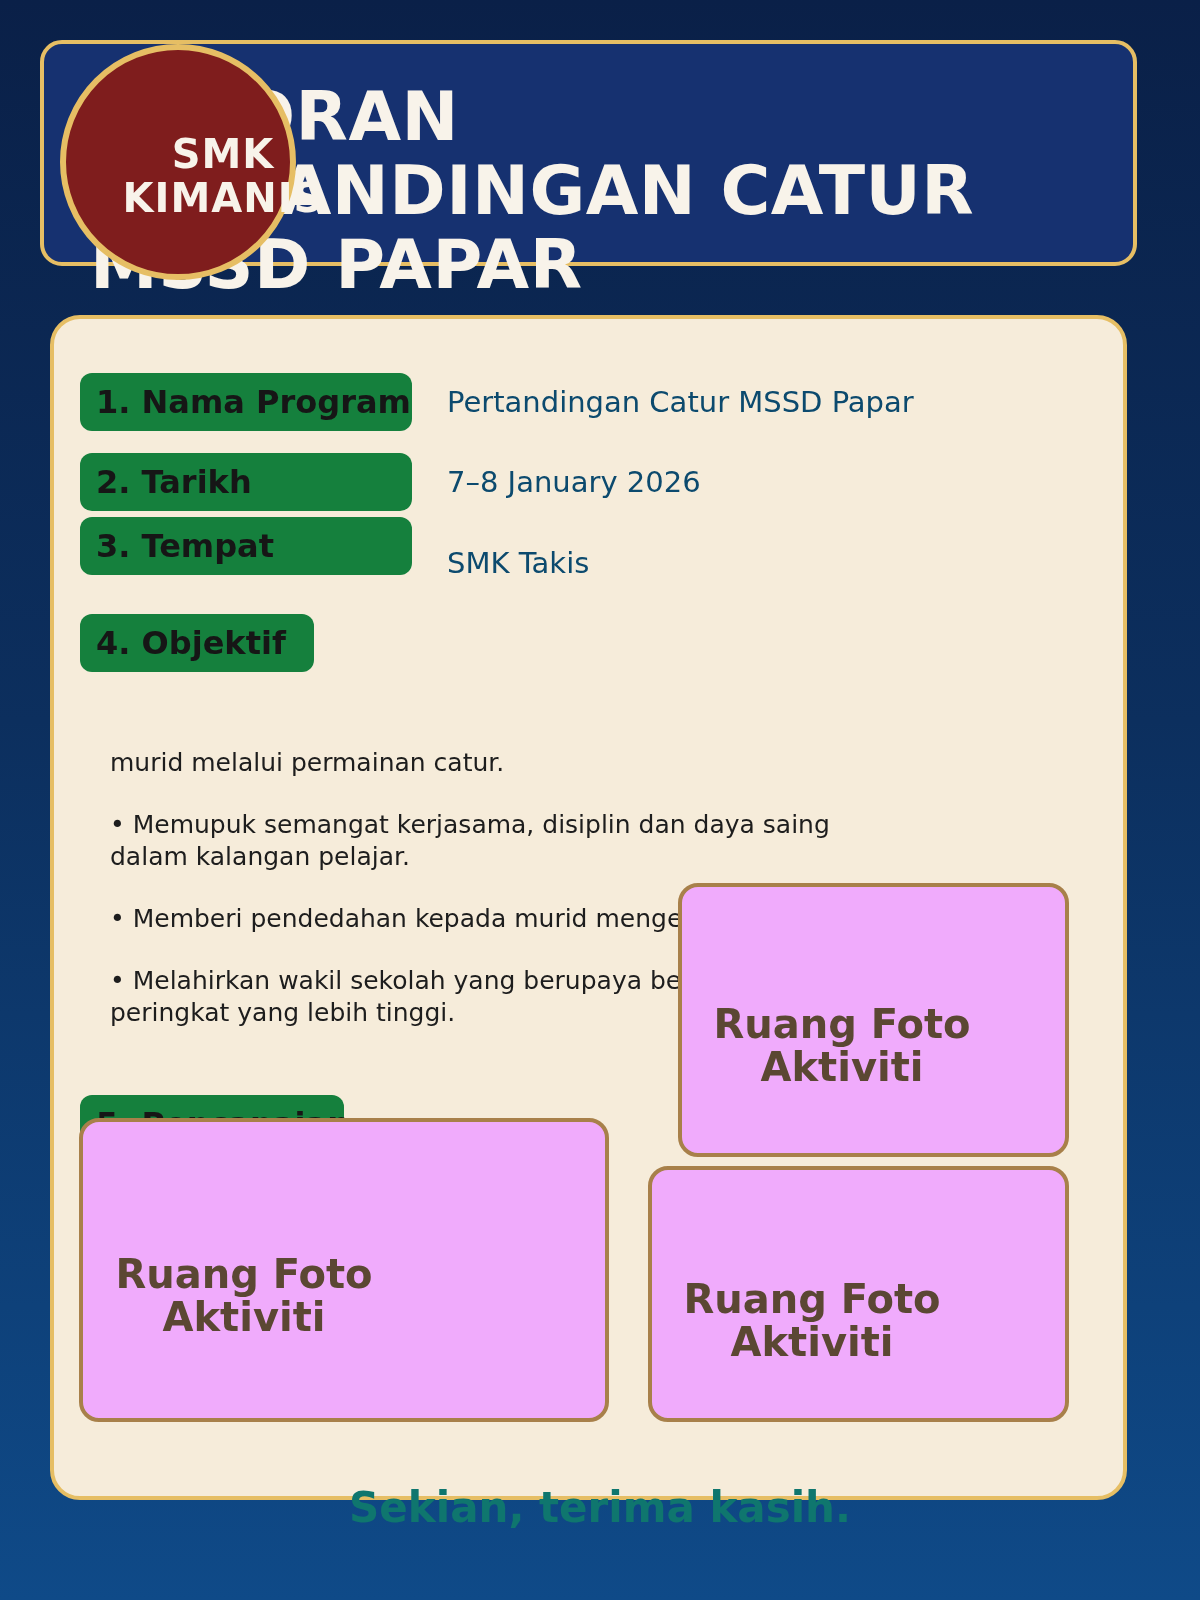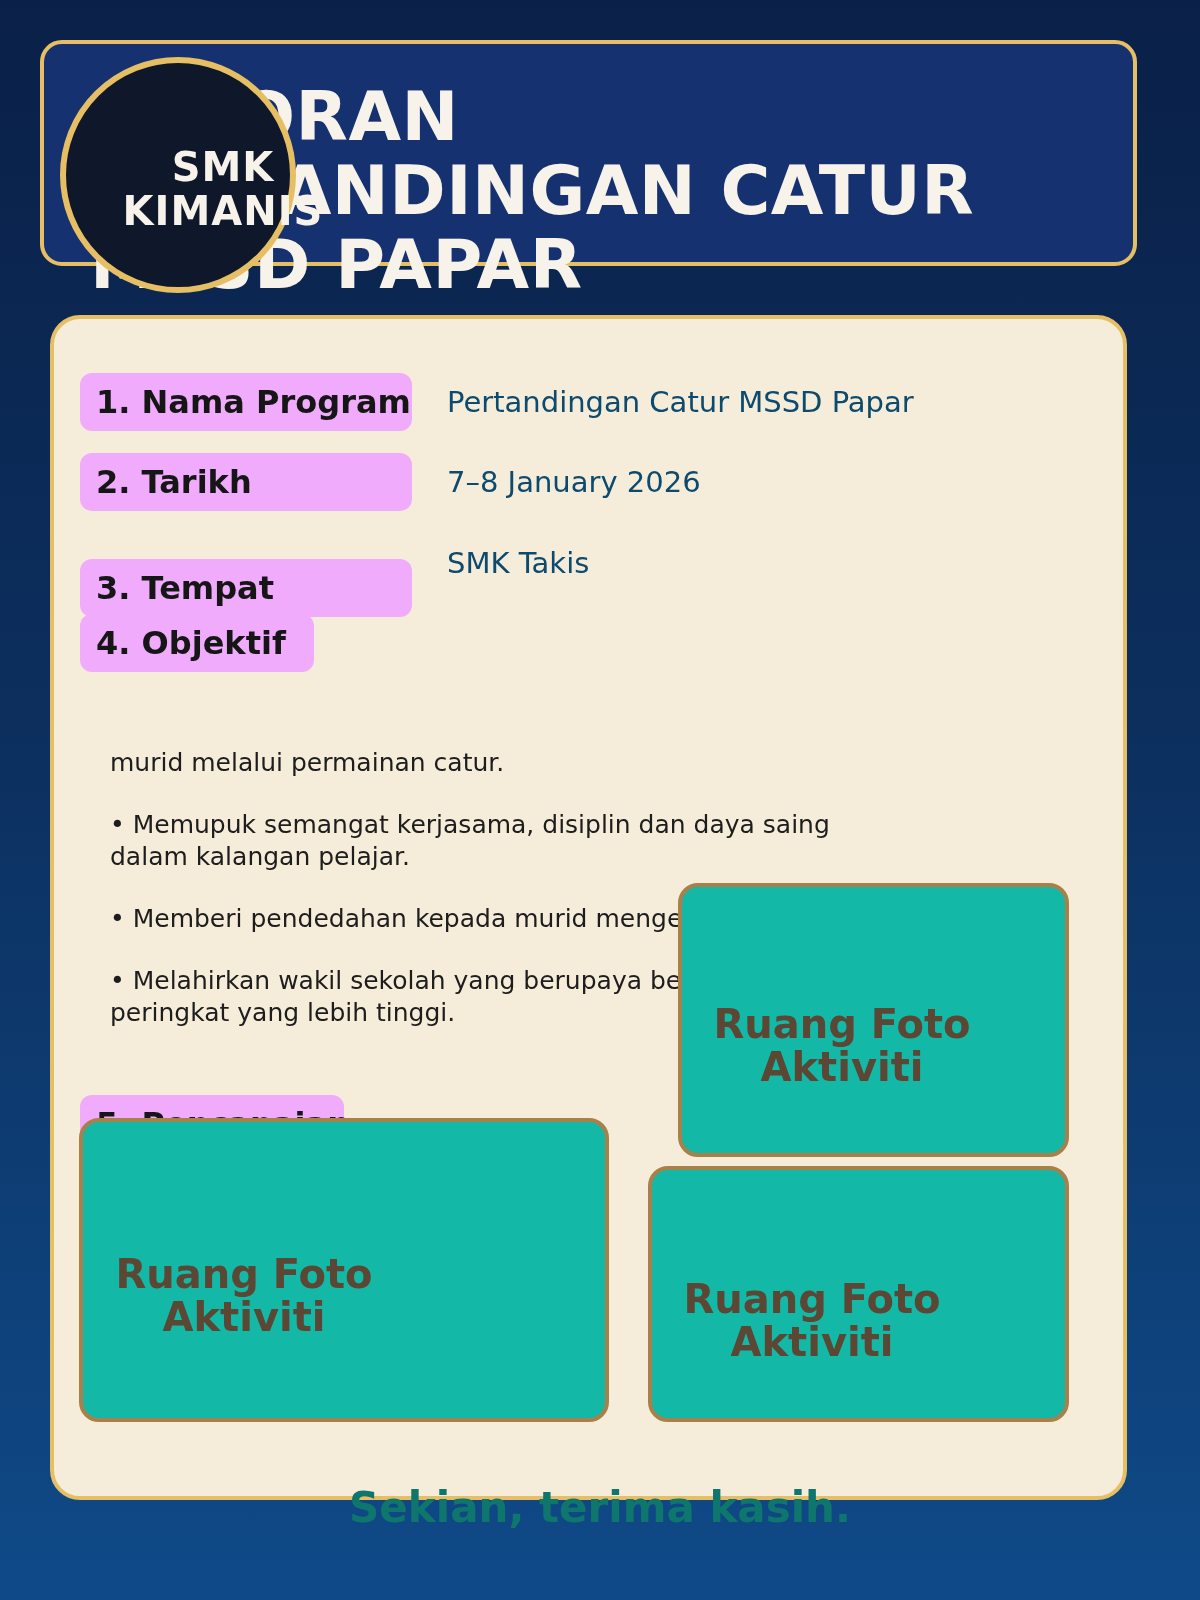--- a/index.html
+++ b/index.html
@@ -13,50 +13,50 @@
     position: absolute; left: 40px; top: 40px; width: 1097px; height: 226px;
     background: #163170; border: 4px solid #e6be64; border-radius: 22px;
   }
   .title {
     position: absolute; left: 90px; top: 80px; width: 1000px;
     color: #f8f3ea; font-weight: bold; font-size: 68px; line-height: 74px;
     letter-spacing: 0.5px; z-index: 2;
   }
   .title div { white-space: nowrap; }
   .logo {
-    position: absolute; left: 60px; top: 57px; width: 236px; height: 236px;
-    border-radius: 50%; background: #0f172a; border: 6px solid #e6be64;
+    position: absolute; left: 60px; top: 44px; width: 236px; height: 236px;
+    border-radius: 50%; background: #7f1d1d; border: 6px solid #e6be64;
     z-index: 3;
   }
   .logo-text {
     position: absolute; left: 52px; top: 82px; width: 210px;
     color: #f8f3ea; font-weight: bold; font-size: 40px; line-height: 44px;
     text-align: center; letter-spacing: 1px; white-space: nowrap;
   }
   .card {
     position: absolute; left: 50px; top: 315px; width: 1077px; height: 1185px;
     background: #f6ecda; border: 4px solid #e6be64; border-radius: 30px;
   }
   .pill {
     position: absolute; left: 80px; height: 58px;
-    background: #f0abfc; border-radius: 12px;
+    background: #15803d; border-radius: 12px;
     color: #161616; font-weight: bold; font-size: 32px; line-height: 58px;
     padding-left: 16px; white-space: nowrap;
   }
   .value {
     position: absolute; left: 447px; color: #0c4a6e;
     font-size: 29px; line-height: 58px; white-space: nowrap;
   }
   .bullets {
     position: absolute; left: 110px; top: 715px; width: 820px;
     color: #1d1d1d; font-size: 25px; line-height: 32px;
   }
   .bullets p { margin-bottom: 30px; }
   .photo {
-    position: absolute; background: #14b8a6; border: 4px solid #a8804a;
+    position: absolute; background: #f0abfc; border: 4px solid #a8804a;
     border-radius: 20px; z-index: 4;
   }
   .photo-text {
     position: absolute; color: #5b4733; font-weight: bold;
     font-size: 40px; line-height: 43px; text-align: center; white-space: nowrap;
   }
   .footer {
     position: absolute; left: 0; width: 1200px; top: 1483px;
     text-align: center; color: #0f766e; font-weight: bold; font-size: 42px;
     z-index: 5;
@@ -81,21 +81,21 @@
 </div>
 
 <div class="card"></div>
 
 <div class="pill" style="top:373px;width:332px;">1. Nama Program</div>
 <div class="value" style="top:373px;">Pertandingan Catur MSSD Papar</div>
 
 <div class="pill" style="top:453px;width:332px;">2. Tarikh</div>
 <div class="value" style="top:453px;">7–8 January 2026</div>
 
-<div class="pill" style="top:559px;width:332px;">3. Tempat</div>
+<div class="pill" style="top:517px;width:332px;">3. Tempat</div>
 <div class="value" style="top:534px;">SMK Takis</div>
 
 <div class="pill" style="top:614px;width:234px;">4. Objektif</div>
 
 <div class="bullets">
   <p>
     <br>
     <span>murid melalui permainan catur.</span>
   </p>
   <p>

